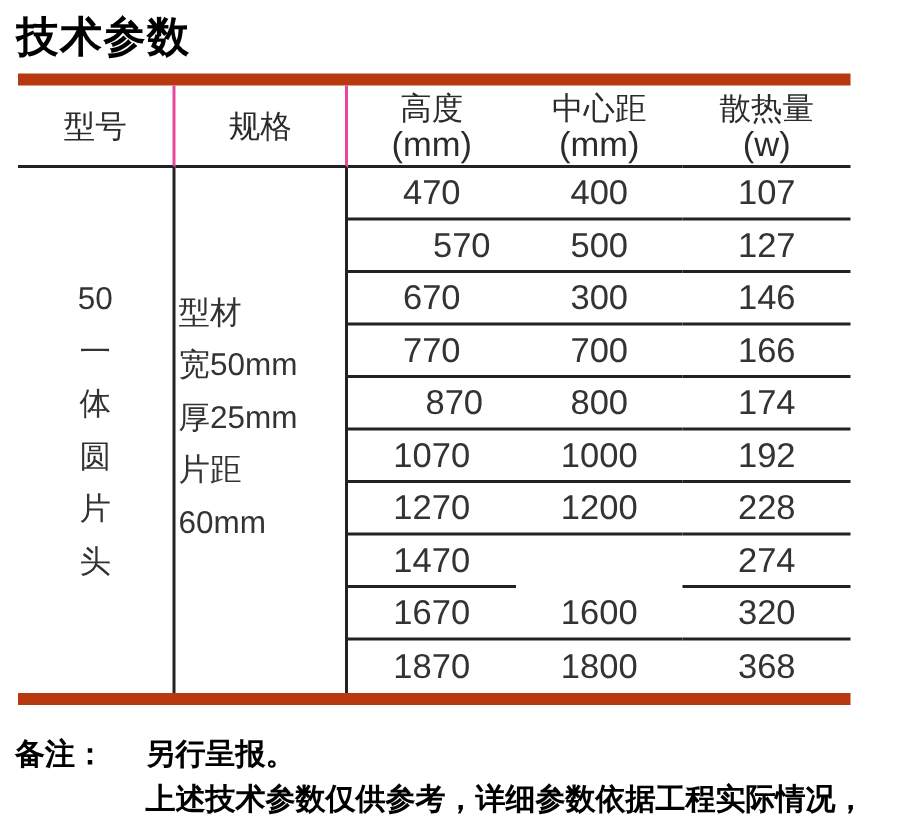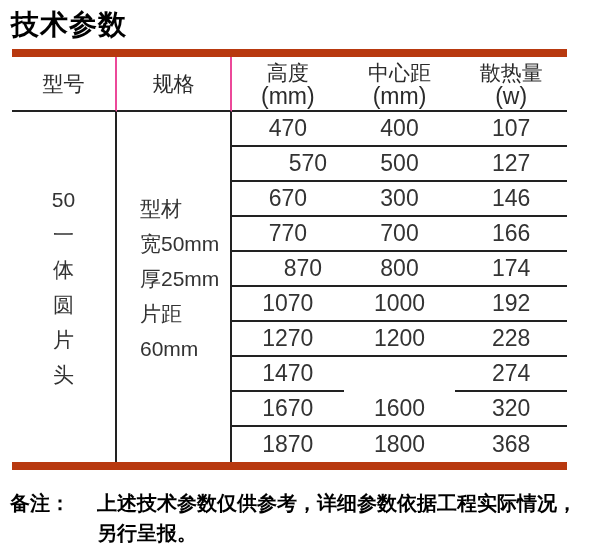--- a/index.html
+++ b/index.html
@@ -40,21 +40,21 @@
   .v-sep{border-right:2px solid #ec4899;}
   .model-cell{
     grid-column:1;grid-row:2/12;
     display:flex;flex-direction:column;align-items:center;justify-content:center;
     font-size:21px;line-height:35px;color:#333;
     border-right:2px solid #222;
   }
   .spec-cell{
     grid-column:2;grid-row:2/12;
     display:flex;flex-direction:column;align-items:flex-start;justify-content:center;
-    padding-left:23px;padding-bottom:18px;box-sizing:border-box;
+    padding-left:2px;padding-bottom:18px;box-sizing:border-box;
     font-size:21px;line-height:35px;color:#333;
     border-right:2px solid #222;
   }
   .num{
     font-size:23px;color:#333;
     border-bottom:2px solid #222;
   }
   .num.last{border-bottom:none;}
   .note{
     position:absolute;left:10px;top:488px;
@@ -144,16 +144,16 @@
     <div class="cell num last" style="grid-column:4;grid-row:11;">1800</div>
     <div class="cell num last" style="grid-column:5;grid-row:11;">368</div>
 
   </div>
   <div class="accent-bar"></div>
 </div>
 
 <div class="note">
   <div class="note-label">备注：</div>
   <div class="note-lines">
+    <div>另行呈报。</div>
     <div>上述技术参数仅供参考，详细参数依据工程实际情况，</div>
-    <div>另行呈报。</div>
   </div>
 </div>
 
 </body></html>

